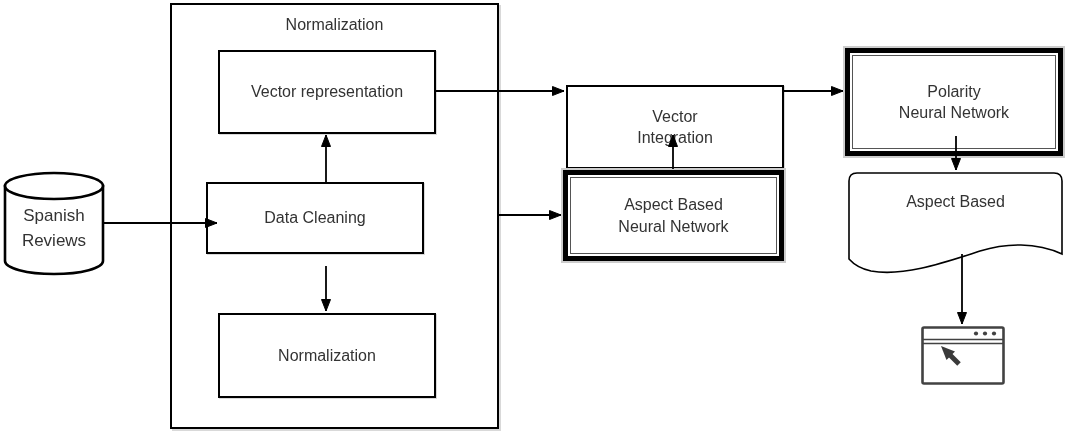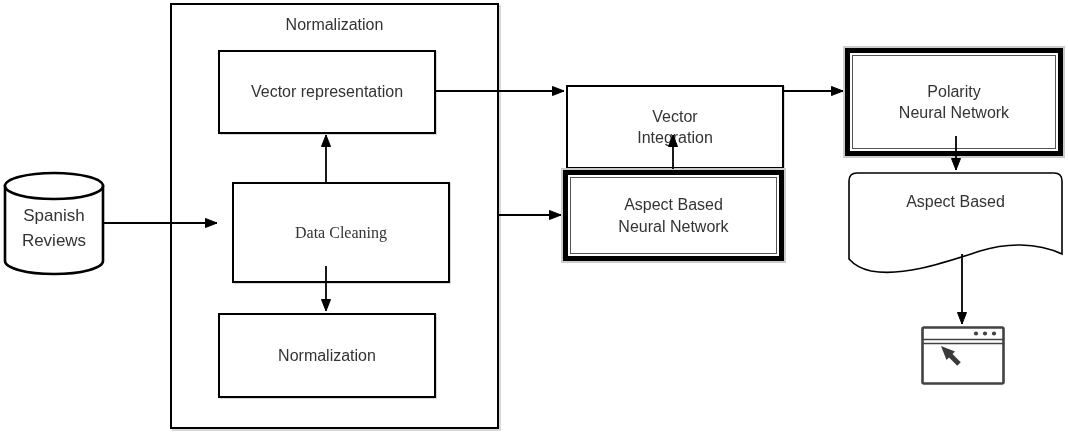--- a/index.html
+++ b/index.html
@@ -121,21 +121,21 @@
   <div class="group">
     <div class="group-label">Normalization</div>
   </div>
 
   <div class="node" style="left:218px; top:50px; width:218px; height:84px;">
     <div class="lbl">
       <div>Vector representation</div>
     </div>
   </div>
 
-  <div class="node" style="left:232px; top:182px; width:218px; height:101px;font-family:Liberation Serif, serif;">
+  <div class="node" style="left:206px; top:182px; width:218px; height:72px;">
     <div class="lbl">Data Cleaning</div>
   </div>
 
   <div class="node" style="left:218px; top:313px; width:218px; height:85px;">
     <div class="lbl">Normalization</div>
   </div>
 
   <div class="node" style="left:566px; top:50px; width:218px; height:84px;margin-top:35px;">
     <div class="lbl">
       <div>Vector</div>

